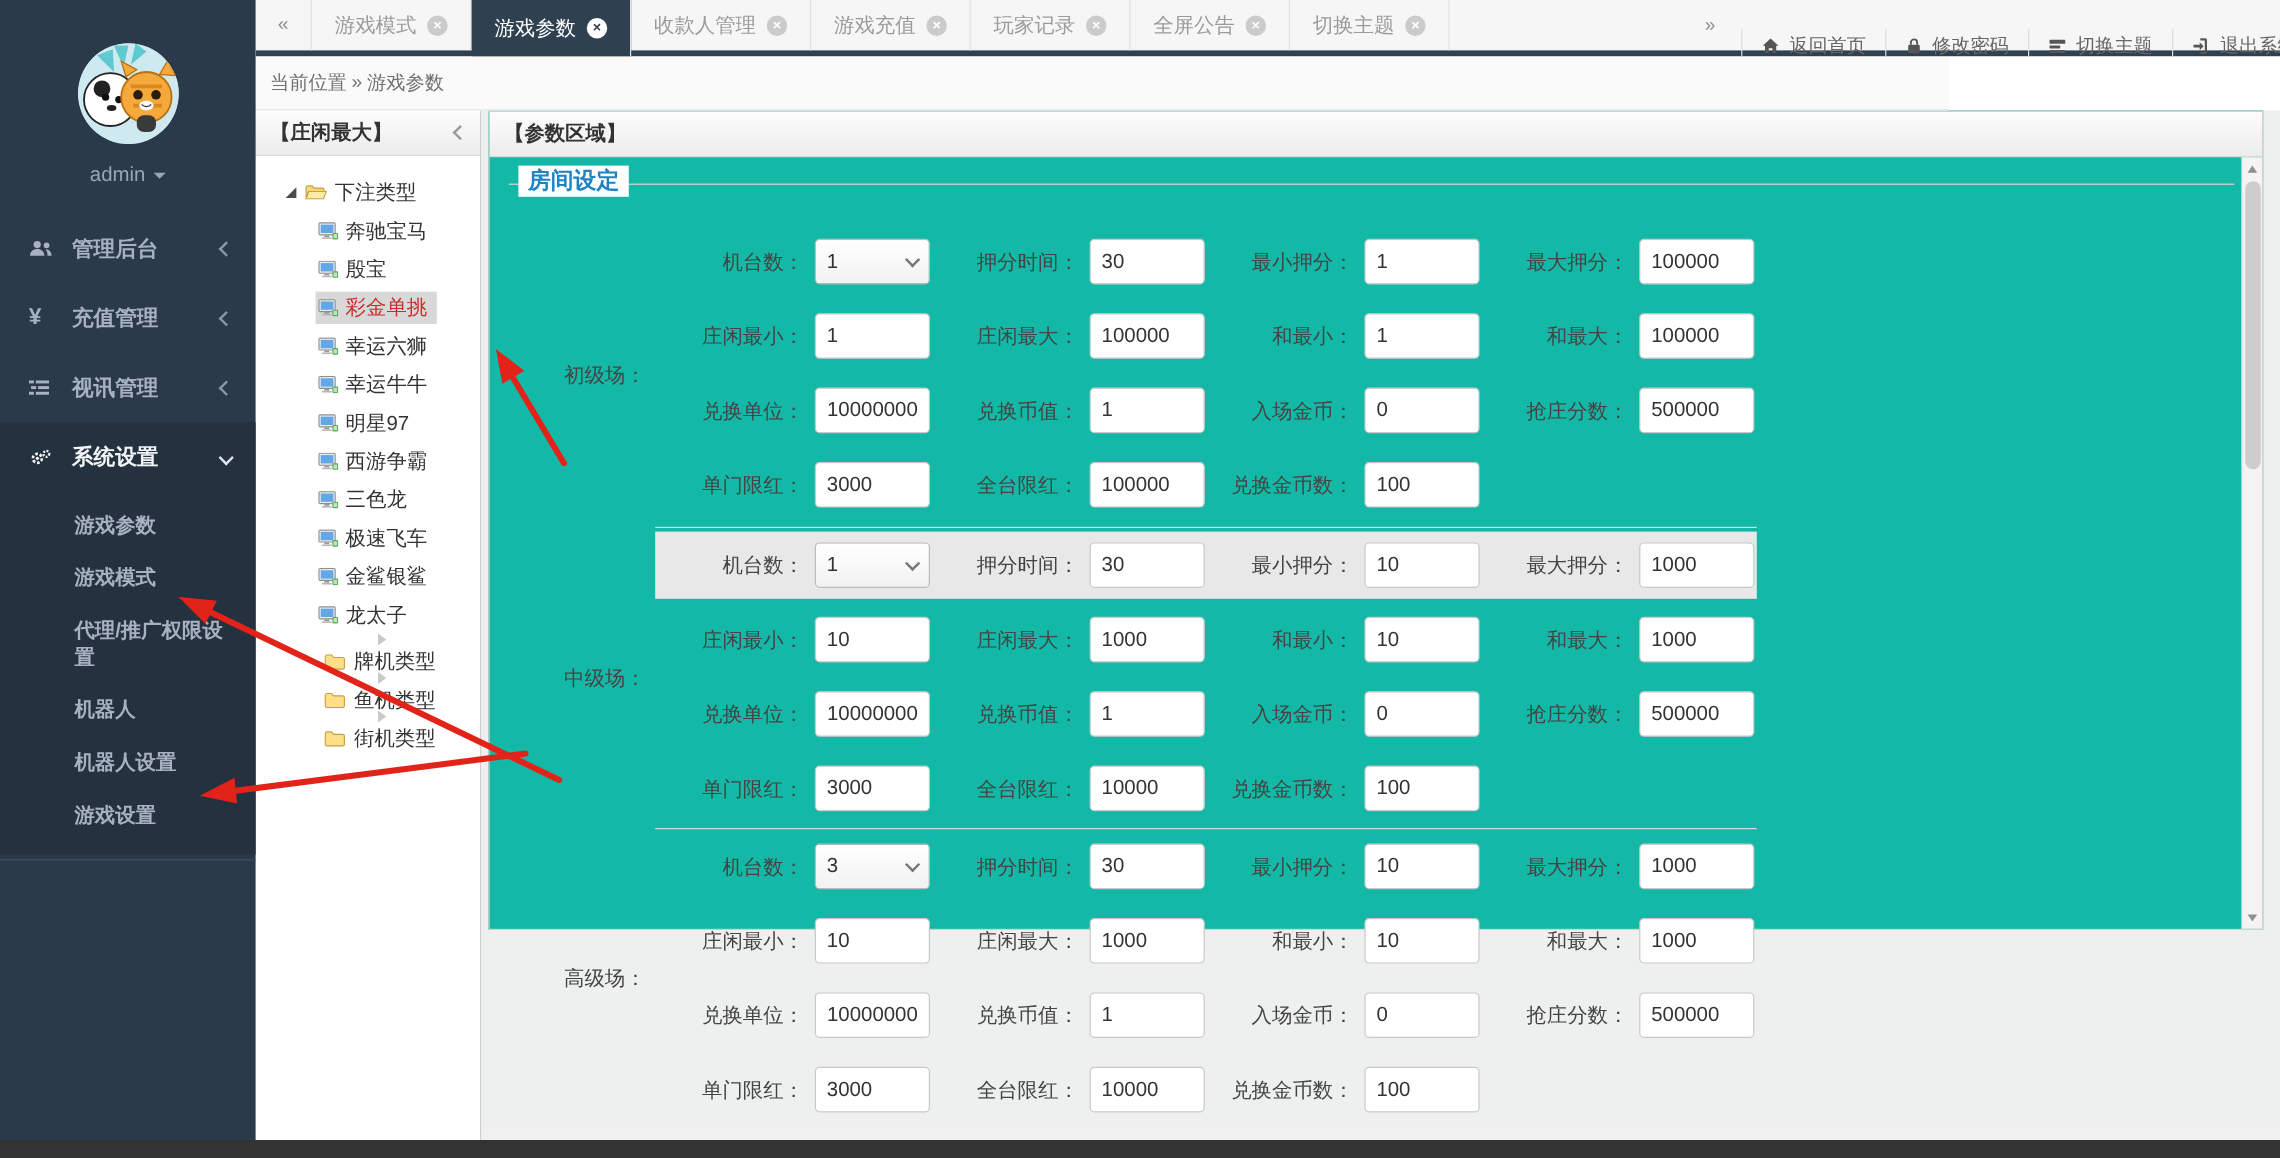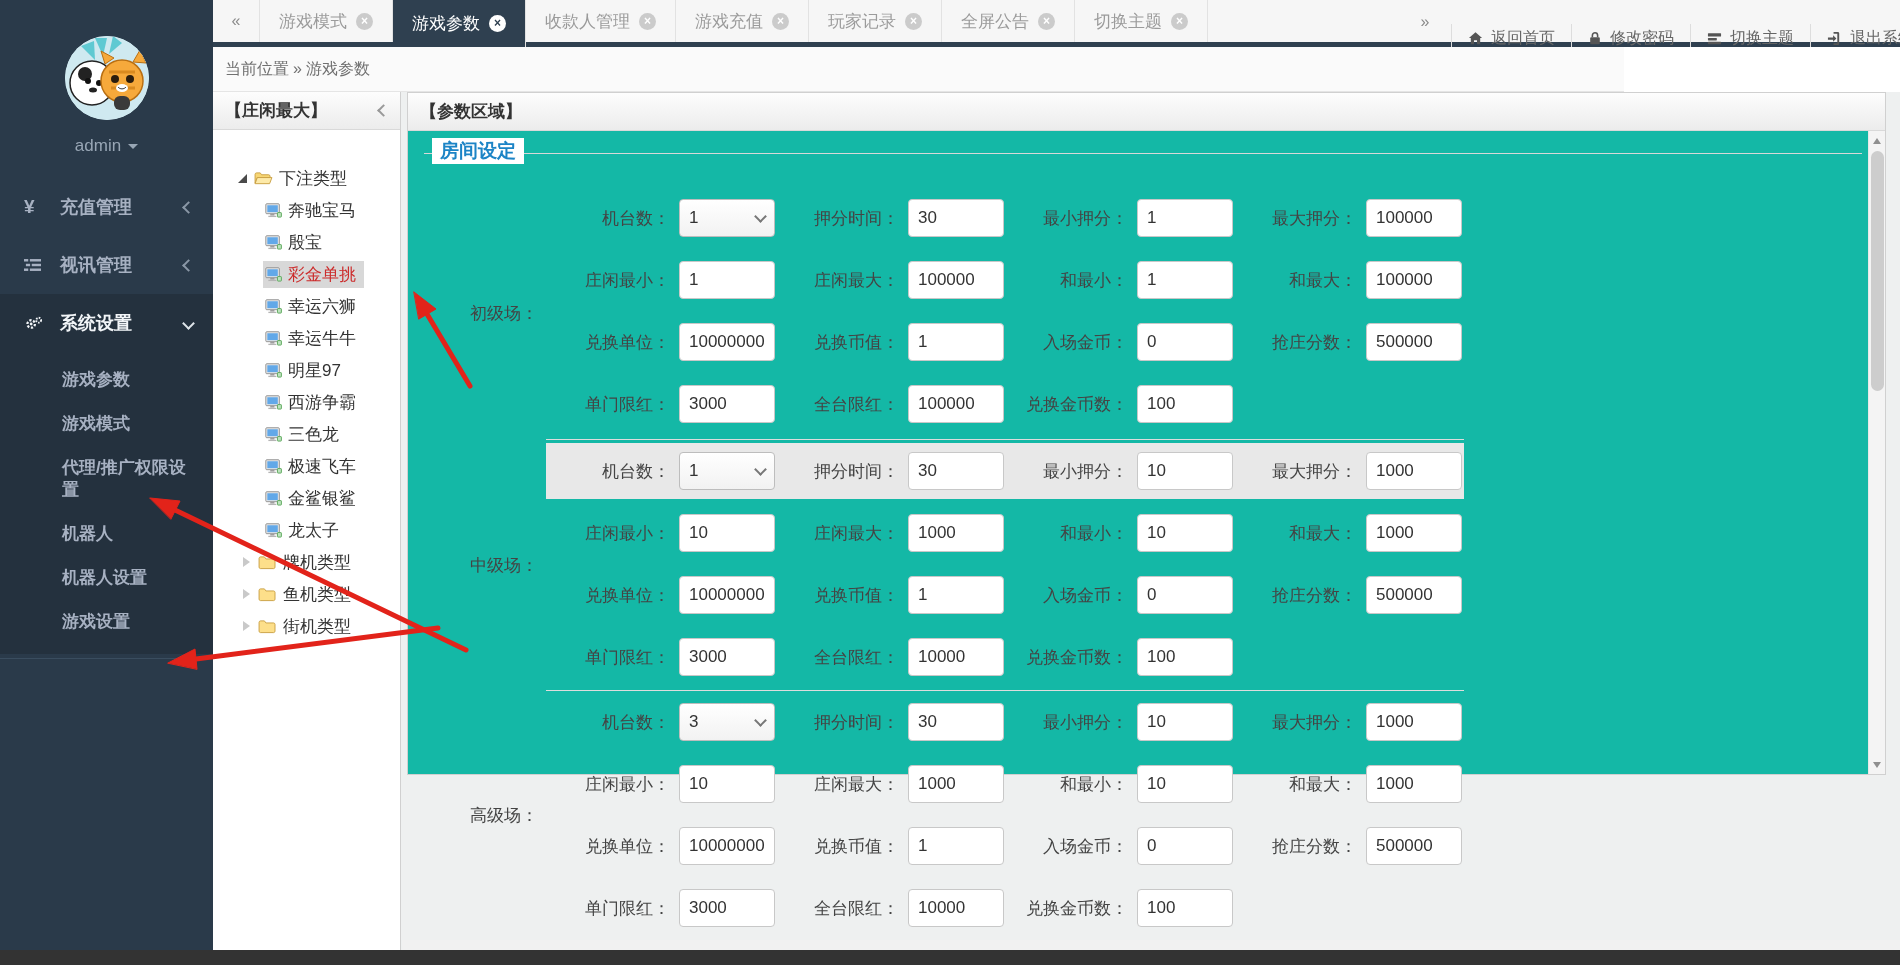--- a/index.html
+++ b/index.html
@@ -39,25 +39,25 @@
   .ta-icon{display:flex;align-items:center;color:#555;}
 
   
   .crumb-bar{position:absolute;left:213px;top:47px;width:1411px;height:45px;background:#fafafa;border-bottom:1px solid #e5e5e5;box-sizing:border-box;display:flex;align-items:center;padding-left:12px;color:#707070;font-size:16px;z-index:3;gap:4px;}
 
   
   .content-bg{position:absolute;left:213px;top:92px;width:1687px;height:858px;background:#eef0f0;}
   .panel-header{height:38px;background:linear-gradient(#fdfdfd,#ececec);border-bottom:1px solid #d9d9d9;box-sizing:border-box;font-weight:bold;font-size:17px;color:#333;display:flex;align-items:center;padding:0 12px;}
   .tree-panel{position:absolute;left:213px;top:92px;width:188px;height:858px;background:#fff;border-right:1px solid #d0d0d0;box-sizing:border-box;z-index:2;}
   .tree-panel .panel-header .chev{margin-left:auto;border-color:#999;cursor:pointer;}
-  .tree{padding-top:32px;font-size:17px;color:#333;}
+  .tree{padding-top:14px;font-size:17px;color:#333;}
   .tree-row{height:32px;display:flex;align-items:center;cursor:pointer;}
   .tree-row.root{padding-left:22px;}
   .tree-row.game{padding-left:50px;}
-  .tree-row.folder{padding-left:26px;}
+  .tree-row.folder{padding-left:26px;flex-direction:column;}
   .expander{width:15px;display:flex;justify-content:center;margin-right:2px;}
   .exp-open{width:0;height:0;border-bottom:9px solid #4a4a4a;border-left:9px solid transparent;}
   .exp-closed{width:0;height:0;border-top:5px solid transparent;border-bottom:5px solid transparent;border-left:7px solid #c9c9c9;}
   .node-inner{display:flex;align-items:center;gap:6px;padding:2px 8px 2px 2px;}
   .tree-row.selected .node-inner{background:#d8d8d8;}
   .tree-row.selected .t-label{color:#cc2b2b;}
   .t-icon{display:flex;align-items:center;}
 
   
   .main-panel{position:absolute;left:407px;top:92px;width:1479px;height:683px;background:#14b8a6;border:1px solid #d0d0d0;box-sizing:border-box;z-index:2;}
@@ -125,20 +125,34 @@
           <path d="M53 51c2 2.5 6 2.5 8 0" stroke="#333" fill="none"></path>
           <rect x="49" y="60" width="16" height="14" rx="6" fill="#3a3a3a"></rect>
         </g>
       </svg>
     </div>
     <div class="username"><span>admin</span><span class="caret-down"></span></div>
   </div>
   <div class="side-nav" id="sideNav">
       <div class="side-item">
         <span class="s-icon">
+          <svg viewBox="0 0 20 16" width="20" height="16">
+            <g fill="currentColor">
+              <circle cx="7" cy="4.8" r="3"></circle>
+              <path d="M1 14.2c0-3.4 2.7-5.6 6-5.6s6 2.2 6 5.6z"></path>
+              <circle cx="14.8" cy="5.4" r="2.4"></circle>
+              <path d="M14 8.6c2.7.3 5 2.3 5 5.6h-3.4c0-2.2-.6-4.1-1.6-5.6z"></path>
+            </g>
+          </svg>
+        </span>
+        <span>管理后台</span>
+        <span class="chev chev-left"></span>
+      </div>
+      <div class="side-item">
+        <span class="s-icon">
           <span class="yen-glyph">¥</span>
         </span>
         <span>充值管理</span>
         <span class="chev chev-left"></span>
       </div>
       <div class="side-item">
         <span class="s-icon">
           <svg viewBox="0 0 18 14" width="17" height="14">
             <g fill="currentColor">
               <rect x="0" y="0.7" width="4.5" height="2.6"></rect>

